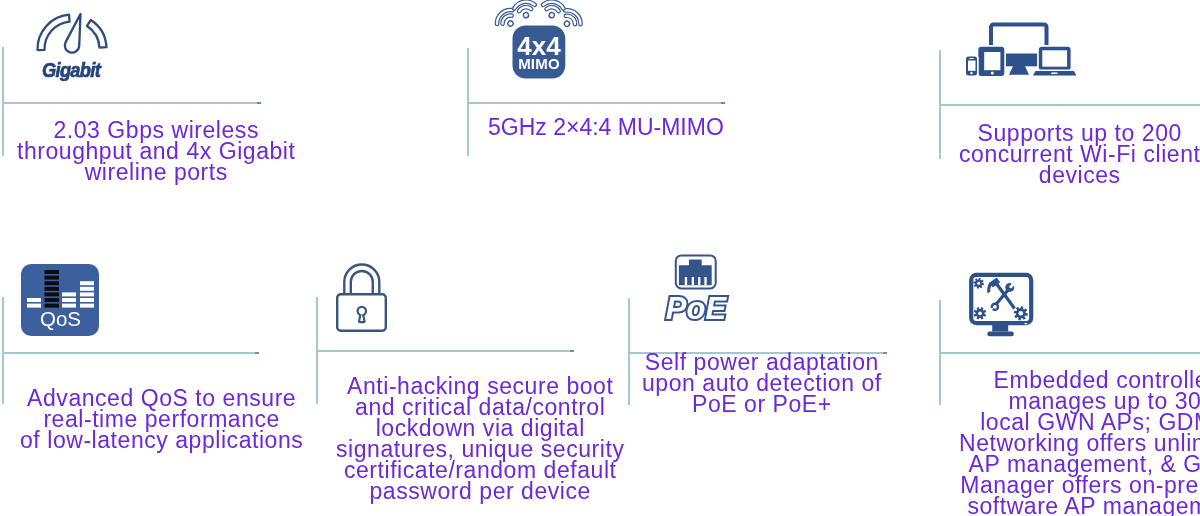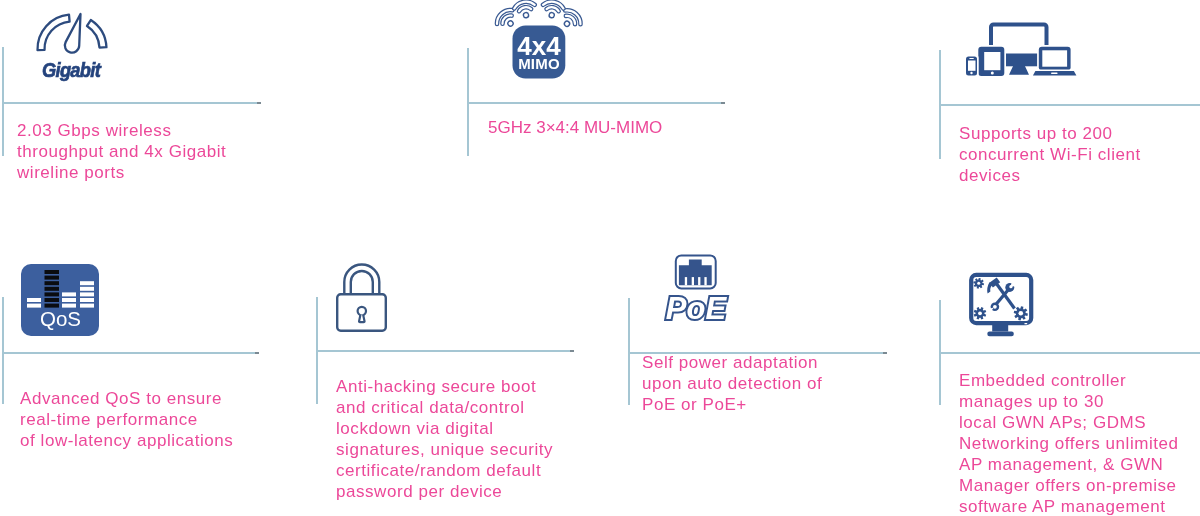--- a/index.html
+++ b/index.html
@@ -1,21 +1,21 @@
 <!DOCTYPE html>
 <html><head>
 <meta charset="utf-8">
 <style>
   html,body{margin:0;padding:0;}
   body{width:1200px;height:516px;position:relative;background:#ffffff;overflow:hidden;
        font-family:"Liberation Sans", sans-serif;}
   .vline{position:absolute;width:2px;background:#a5c6d3;}
   .hline{position:absolute;height:2px;background:#a5c6d3;}
   .tip{position:absolute;height:2px;width:4px;background:#7b8a93;}
-  .txt{position:absolute;font-size:17px;line-height:21px;color:#ec4899;letter-spacing:0.55px;white-space:nowrap;}
+  .txt{position:absolute;font-size:23px;line-height:21px;color:#6d28d9;letter-spacing:0.55px;white-space:nowrap;text-align:center;}
   .icon{position:absolute;}
 </style>
 </head>
 <body>
 
 <div class="vline" style="left:2px;top:47px;height:109px;"></div>
 <div class="hline" style="left:2px;top:102px;width:255px;"></div>
 <div class="tip" style="left:257px;top:102px;"></div>
 <svg class="icon" style="left:34px;top:6px;" width="76" height="54" viewBox="0 0 76 54">
   <g fill="#ffffff" stroke="#2d4b7e" stroke-width="2.3" stroke-linejoin="round">
@@ -74,21 +74,21 @@
         <path d="M-6.13,-5.14 A8,8 0 0 1 6.13,-5.14"></path>
         <path d="M-10.34,-8.68 A13.5,13.5 0 0 1 10.34,-8.68"></path>
       </g>
       <circle r="2.6" fill="#ffffff" stroke="#3a5a92" stroke-width="1.4"></circle>
     </g>
     <rect x="24.5" y="25.5" width="52.8" height="53" rx="13" fill="#375a93"></rect>
     <text x="51" y="54.5" text-anchor="middle" font-family="Liberation Sans, sans-serif" font-weight="bold" font-size="26" fill="#ffffff">4x4</text>
     <text x="51" y="69" text-anchor="middle" font-family="Liberation Sans, sans-serif" font-weight="bold" font-size="15" letter-spacing="0.2" fill="#ffffff">MIMO</text>
   </g>
 </svg>
-<div class="txt" style="left:488px;top:117px;letter-spacing:0;">5GHz 3×4:4 MU-MIMO</div>
+<div class="txt" style="left:488px;top:117px;letter-spacing:0;">5GHz 2×4:4 MU-MIMO</div>
 
 <div class="vline" style="left:939px;top:50px;height:109px;"></div>
 <div class="hline" style="left:939px;top:104px;width:261px;"></div>
 <svg class="icon" style="left:958px;top:15px;" width="135" height="67" viewBox="0 0 135 67">
   <g id="devices">
 
     <rect x="33" y="9.5" width="55.5" height="31" rx="2.5" fill="#ffffff" stroke="#2e518b" stroke-width="4"></rect>
     <rect x="45" y="39" width="35" height="12.3" fill="#2e518b"></rect>
     <path d="M56,49 L66,49 L71,59.7 L51,59.7 Z" fill="#2e518b"></path>
 

